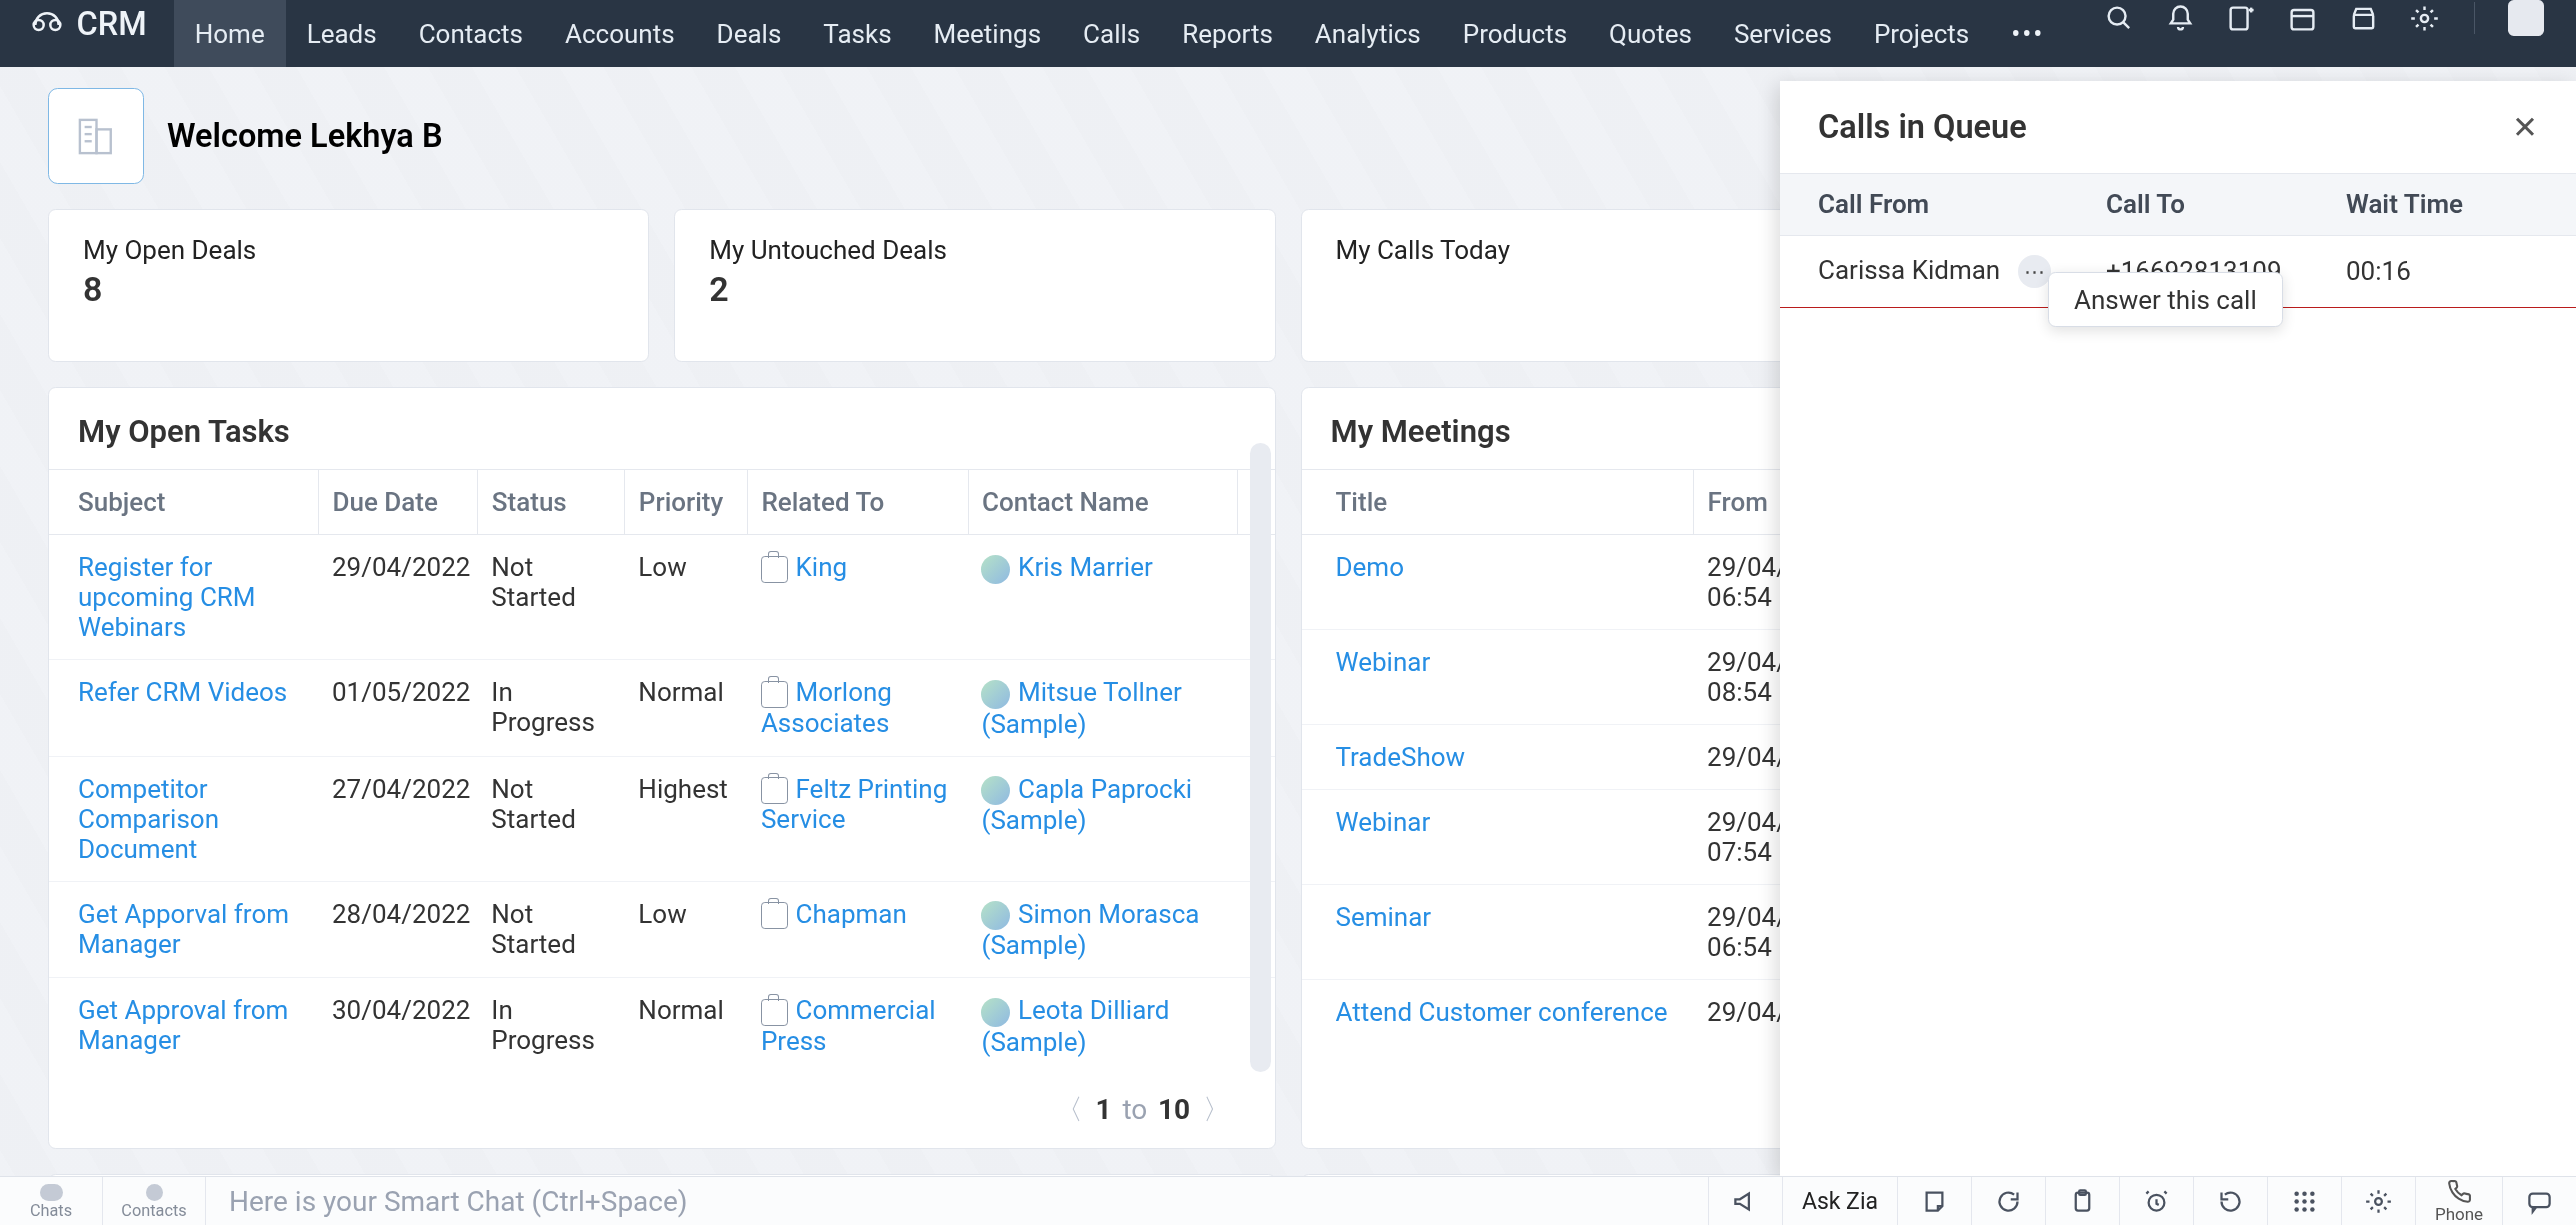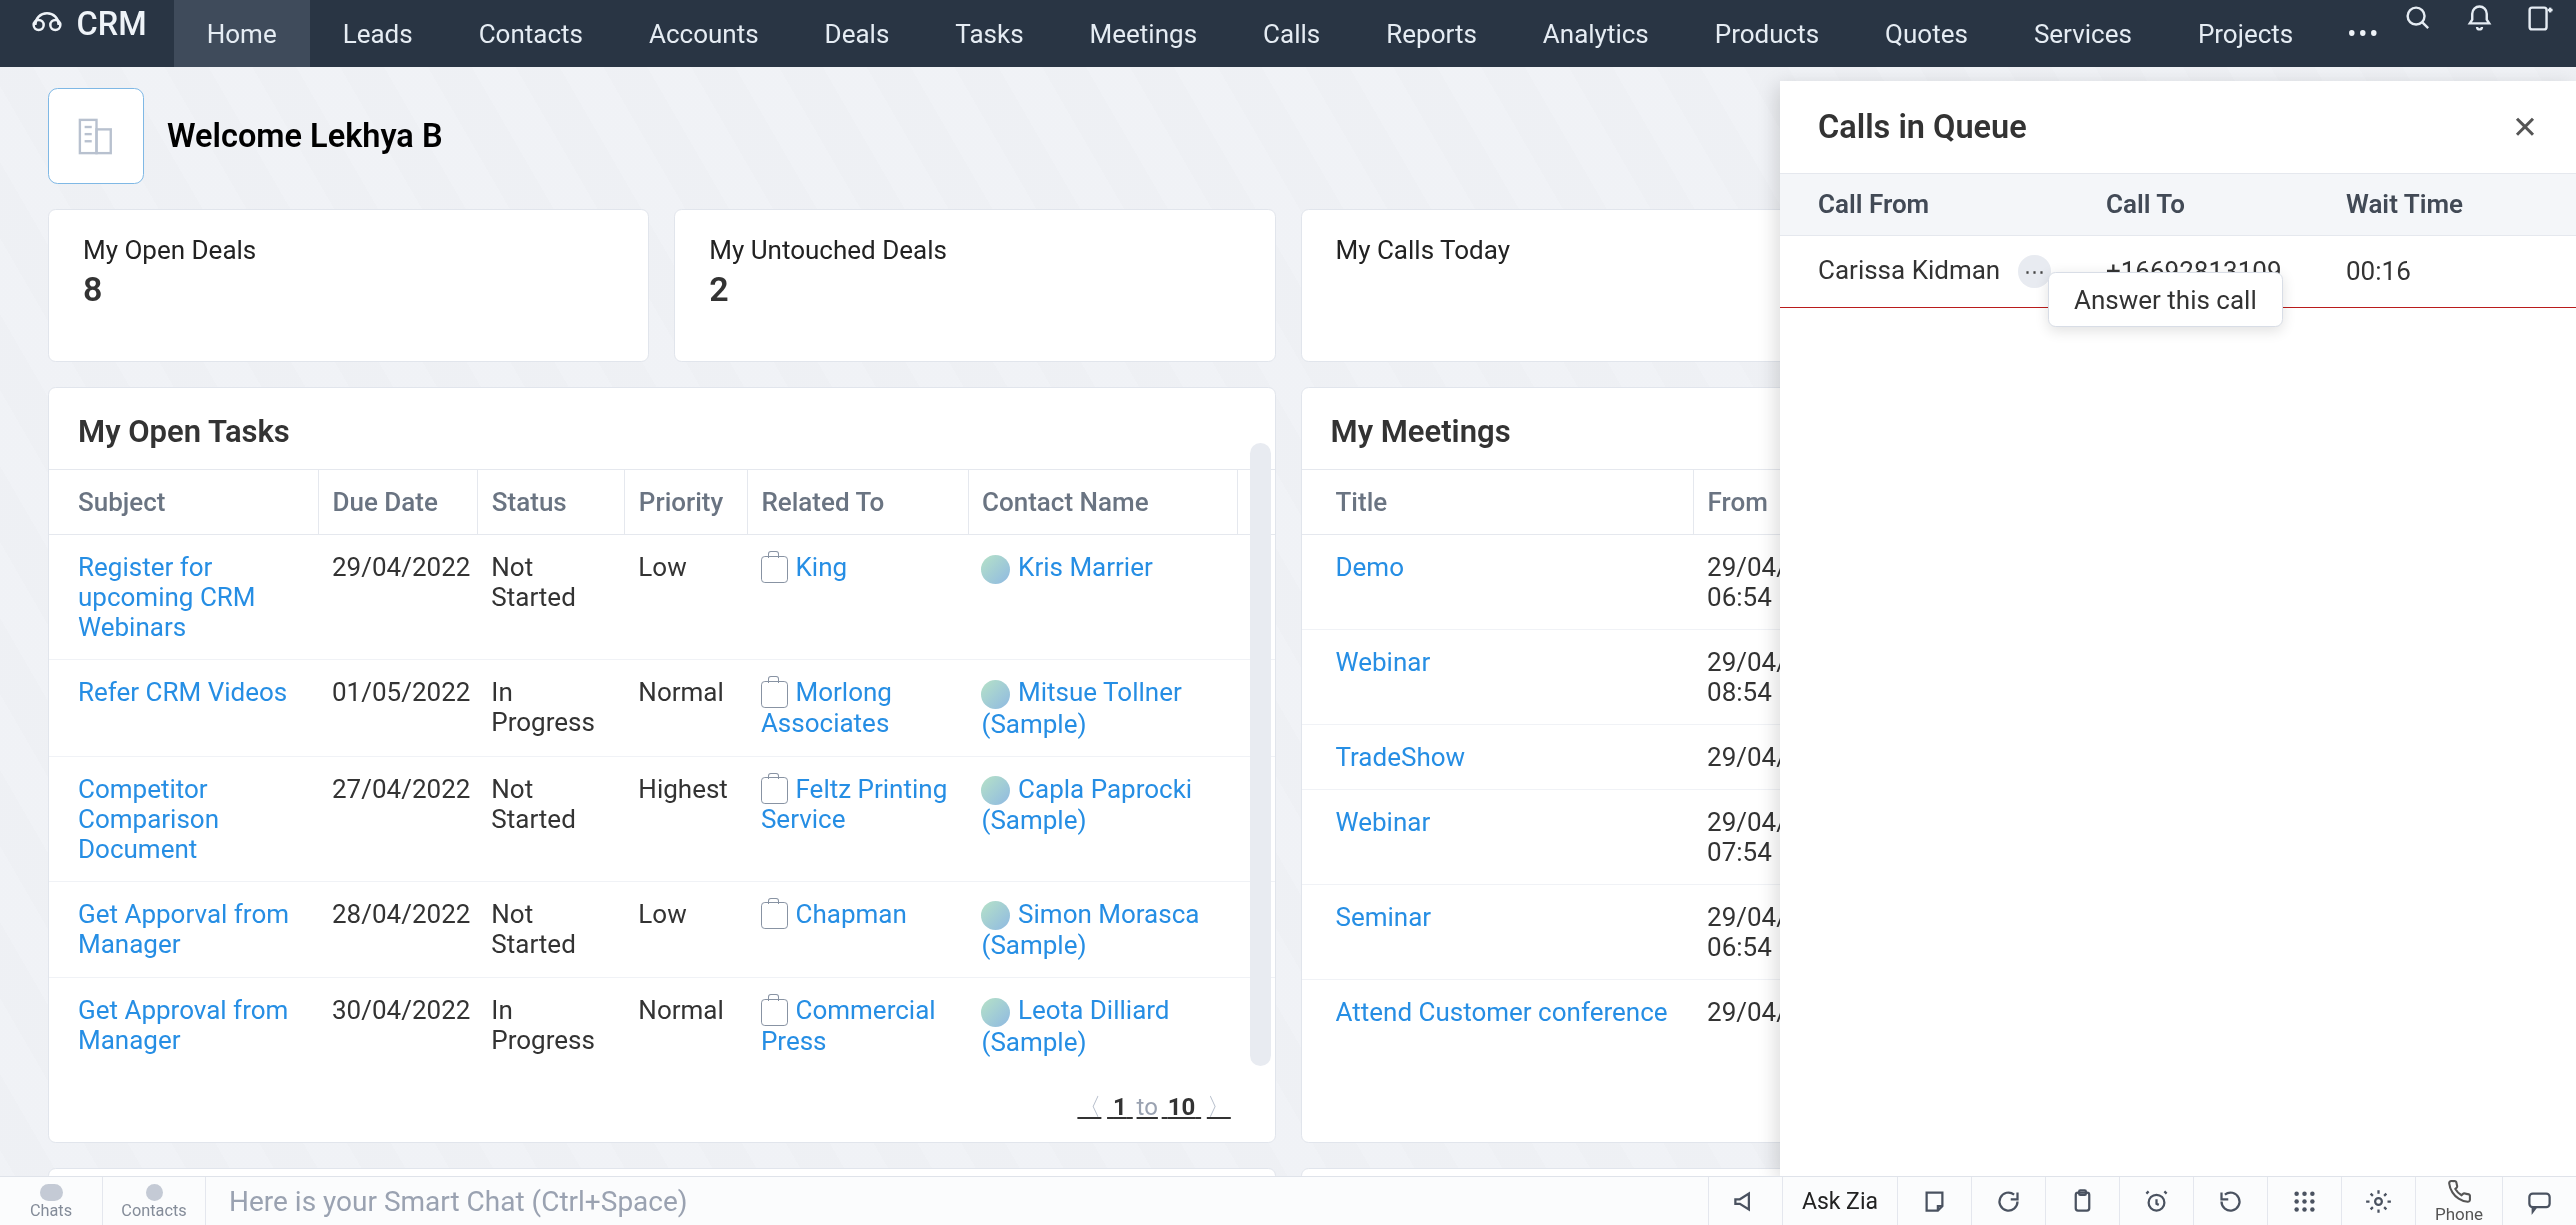--- a/index.html
+++ b/index.html
@@ -32,21 +32,21 @@
     z-index:1;
   }
   .brand {
     display: flex; align-items: center; gap: 9.6px;
     padding-left: 27px; padding-right: 27px;
     font-size: 32.5px; font-weight: 500;
   }
   .brand svg { width: 40px; height: 40px; }
   .nav-items { display: flex; align-items: stretch; height: 100%; }
   .nav-item {
-    display: flex; align-items: center; padding: 0 33px;
+    display: flex; align-items: center; padding: 0 21px;
     font-size: 26px; color: #e5ecf3; cursor: pointer; white-space: nowrap;
   }
   .nav-item.active { background: #3f4b5b; }
   .nav-overflow { padding: 0 21px; display:flex; align-items:center;}
   .nav-right { margin-left: auto; display:flex; align-items:center; gap: 27px; padding-right: 32.5px; }
   .nav-icon { width:34px; height:34px; display:inline-flex; align-items:center; justify-content:center; cursor:pointer; color:#e5ecf3;}
   .divider-v { width:1px; height:32.5px; background:#4a5666; margin:0 5.7px; }
   .avatar-sq { width:36px; height:36px; background:#e6e9ef; border-radius:5.7px; }
 
   
@@ -86,21 +86,21 @@
   }
   .table thead th { color:#6a7482; font-weight:500; border-top:1px solid #e5e8ee; border-bottom:1px solid #e5e8ee;}
   .table thead th + th { border-left:1px solid #e5e8ee;}
   .table tbody tr + tr td { border-top:1px solid #f0f2f6;}
   .link { color:#268ee4; cursor:pointer;}
   .rel-icon { display:inline-flex; width:27px; height:27px; border:1.9px solid #8893a3; border-radius:3.8px; margin-right:7.6px; vertical-align:middle; position:relative;}
   .rel-icon::after{content:"";position:absolute;top:-5.7px;left:5.7px;width:9.6px;height:5.7px;border:1.9px solid #8893a3;border-bottom:none;border-radius:2.9px 2.9px 0 0;}
   .avatar-sm { width:29px; height:29px; border-radius:50%; background:#ccc; display:inline-block; vertical-align:middle; margin-right:7.6px; background:linear-gradient(135deg,#b6e2c7,#8fb9e2);}
   .scroll-indicator{position:absolute; right:3.8px; top:55px; bottom:76px; width:21px; background:#e8ebf1; border-radius:10.5px;}
   .task-panel{ position:relative;}
-  .pager{ text-align:right; padding:17px 38px 0 0; font-size:24px; color:#333;text-decoration:underline;}
+  .pager{ text-align:right; padding:17px 38px 0 0; font-size:28px; color:#333;}
   .pager .arrow{color:#b7bfcc; padding:0 5.7px;}
   .pager b{font-weight:700;}
 
   
   .meet-table thead th:first-child{ padding-left:34px;}
   .meet-table tbody td:first-child{ padding-left:34px;}
 
   .bottom-row { grid-column: 1 / -1; display:grid; grid-template-columns:1fr 1fr; gap:25px;}
   .bottom-card{ padding:25px 29px 7.6px 29px;}
 

